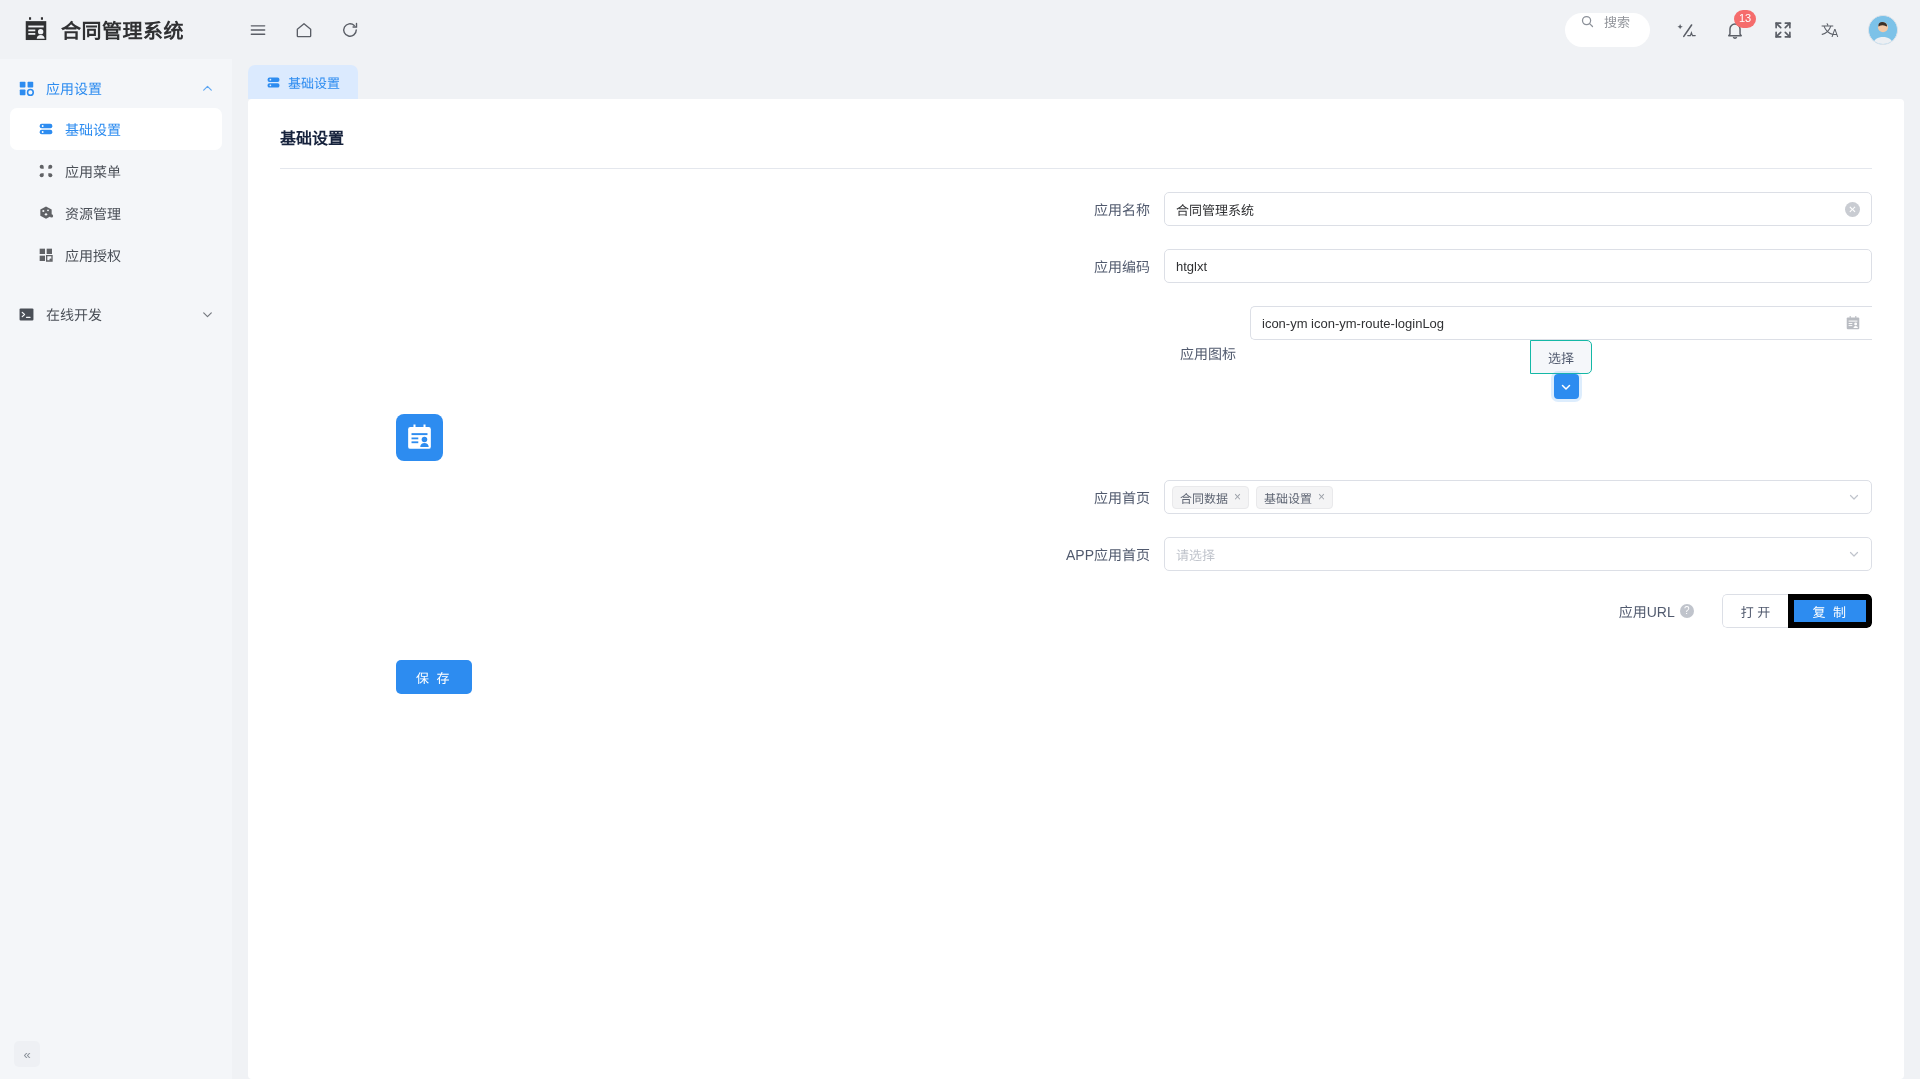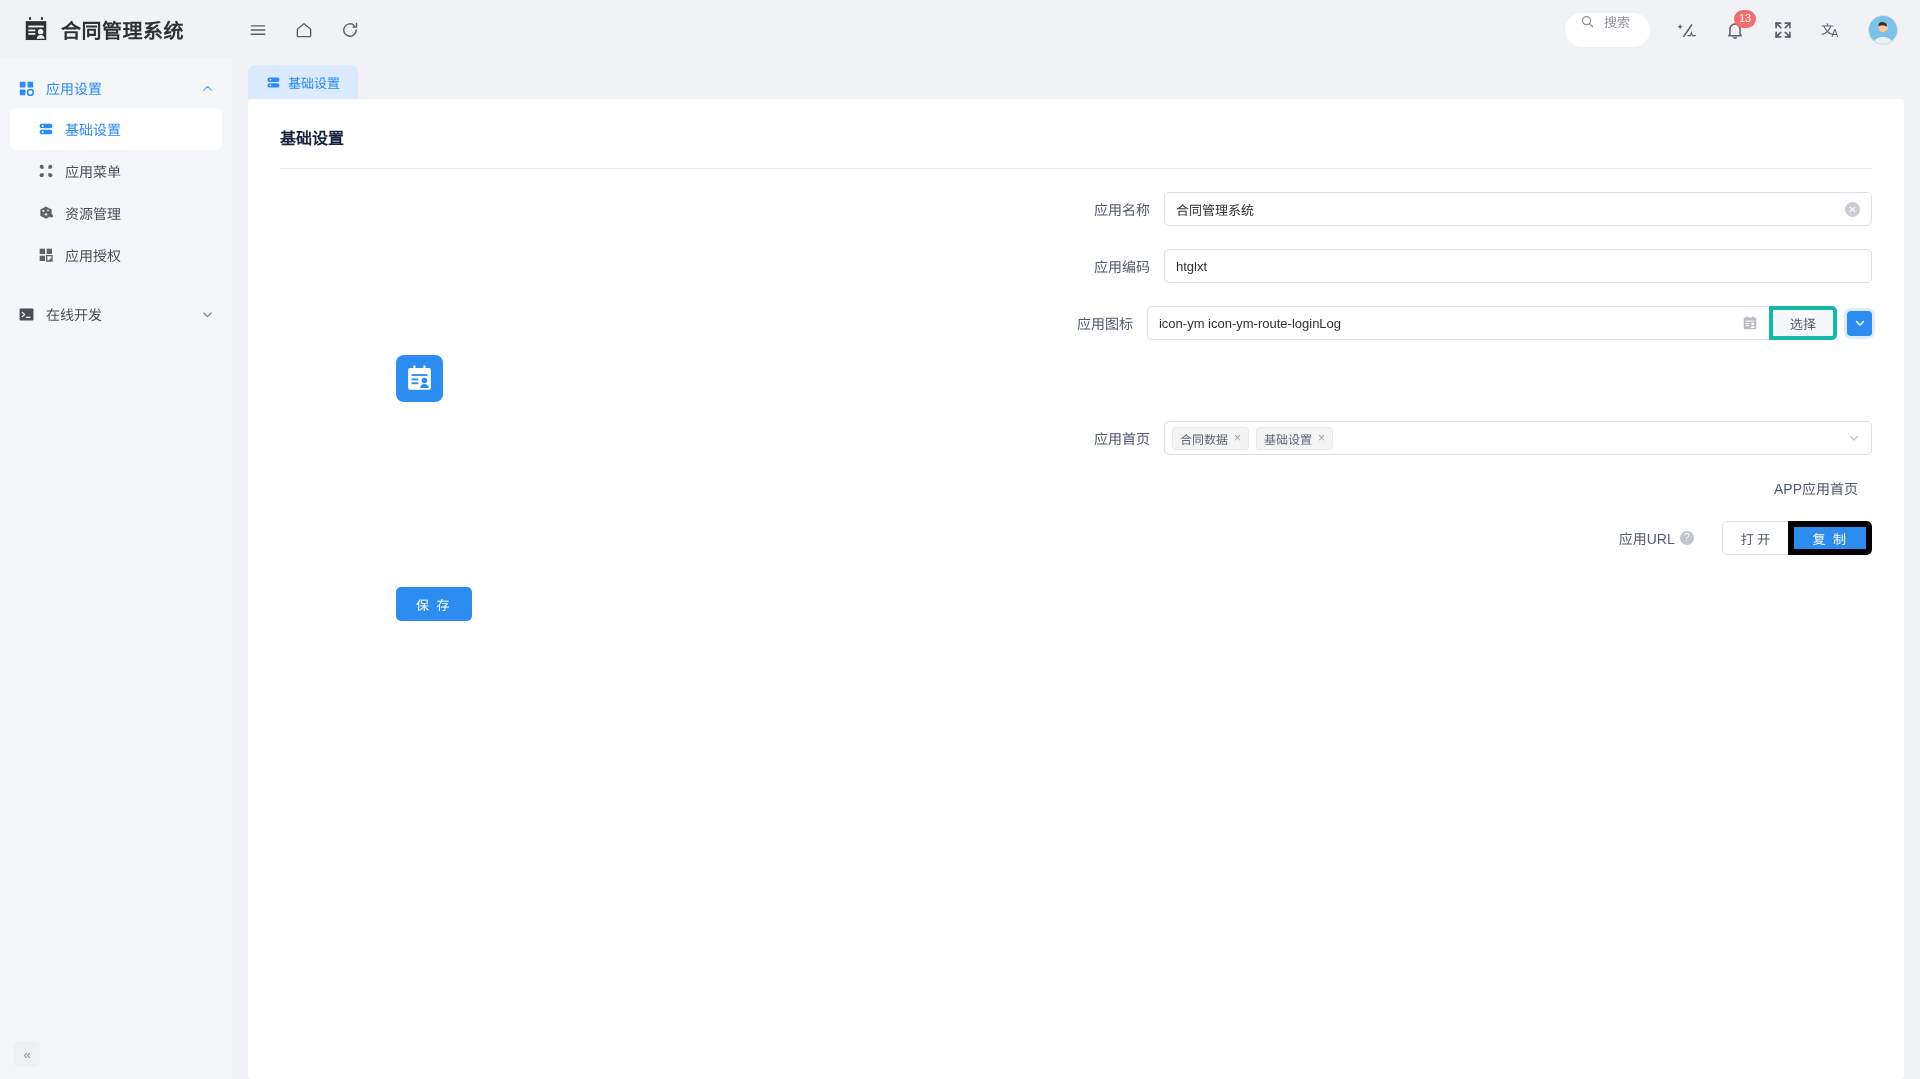--- a/index.html
+++ b/index.html
@@ -121,25 +121,25 @@
   }
   .field .val { flex: 1; white-space: nowrap; overflow: hidden; }
   .field .ph { flex: 1; color: #c0c4cc; }
   .clear-ico {
     width: 15px; height: 15px; border-radius: 50%; background: #c9ccd2; color: #fff;
     font-size: 10px; line-height: 15px; text-align: center; cursor: pointer; flex: none;
   }
   .caret { width: 12px; height: 12px; color: #c0c4cc; flex: none; display: block; }
 
   
-  .igroup { display: flex; align-items: center; }
+  .igroup { display: flex; align-items: center; flex-direction: column; }
   .igroup .field { width: 622px; border-radius: 5px 0 0 5px; border-right: none; }
   .ghost-ico { width: 16px; height: 16px; display: block; color: #b9bcc2; flex: none; }
   .pick-btn {
-    height: 34px; padding: 0 17px; border: 4px solid #14b8a6; border-radius: 0 5px 5px 0;
+    height: 34px; padding: 0 17px; border: 1px solid #14b8a6; border-radius: 0 5px 5px 0;
     background: #f5f7fa; color: #515a6e; font-size: 13px;
     display: flex; align-items: center; cursor: pointer; white-space: nowrap;
   }
   .sq-btn {
     width: 25px; height: 25px; margin-left: 10px; background: #2d8cf0; border-radius: 4px;
     display: flex; align-items: center; justify-content: center; cursor: pointer;
     box-shadow: 0 0 0 3px rgba(45,140,240,.16);
   }
   .sq-btn svg { width: 12px; height: 12px; color: #fff; display: block; }
 
@@ -429,20 +429,26 @@
           </span>
           <span class="spacer"></span>
           <svg class="caret" viewBox="0 0 24 24" fill="none" stroke="currentColor" stroke-width="2.4" stroke-linecap="round" stroke-linejoin="round">
             <path d="M5 9l7 7 7-7"></path>
           </svg>
         </div>
       </div>
 
       <div class="row">
         <div class="row-label">APP应用首页</div>
+        <div class="field">
+          <span class="ph">请选择</span>
+          <svg class="caret" viewBox="0 0 24 24" fill="none" stroke="currentColor" stroke-width="2.4" stroke-linecap="round" stroke-linejoin="round">
+            <path d="M5 9l7 7 7-7"></path>
+          </svg>
+        </div>
       </div>
 
       <div class="row url-row">
         <div class="row-label">
           <span>应用URL</span>
           <span class="qmark">?</span>
         </div>
         <div class="url-btns">
           <div class="btn-open">打 开</div>
           <div class="btn-copy">复 制</div>

